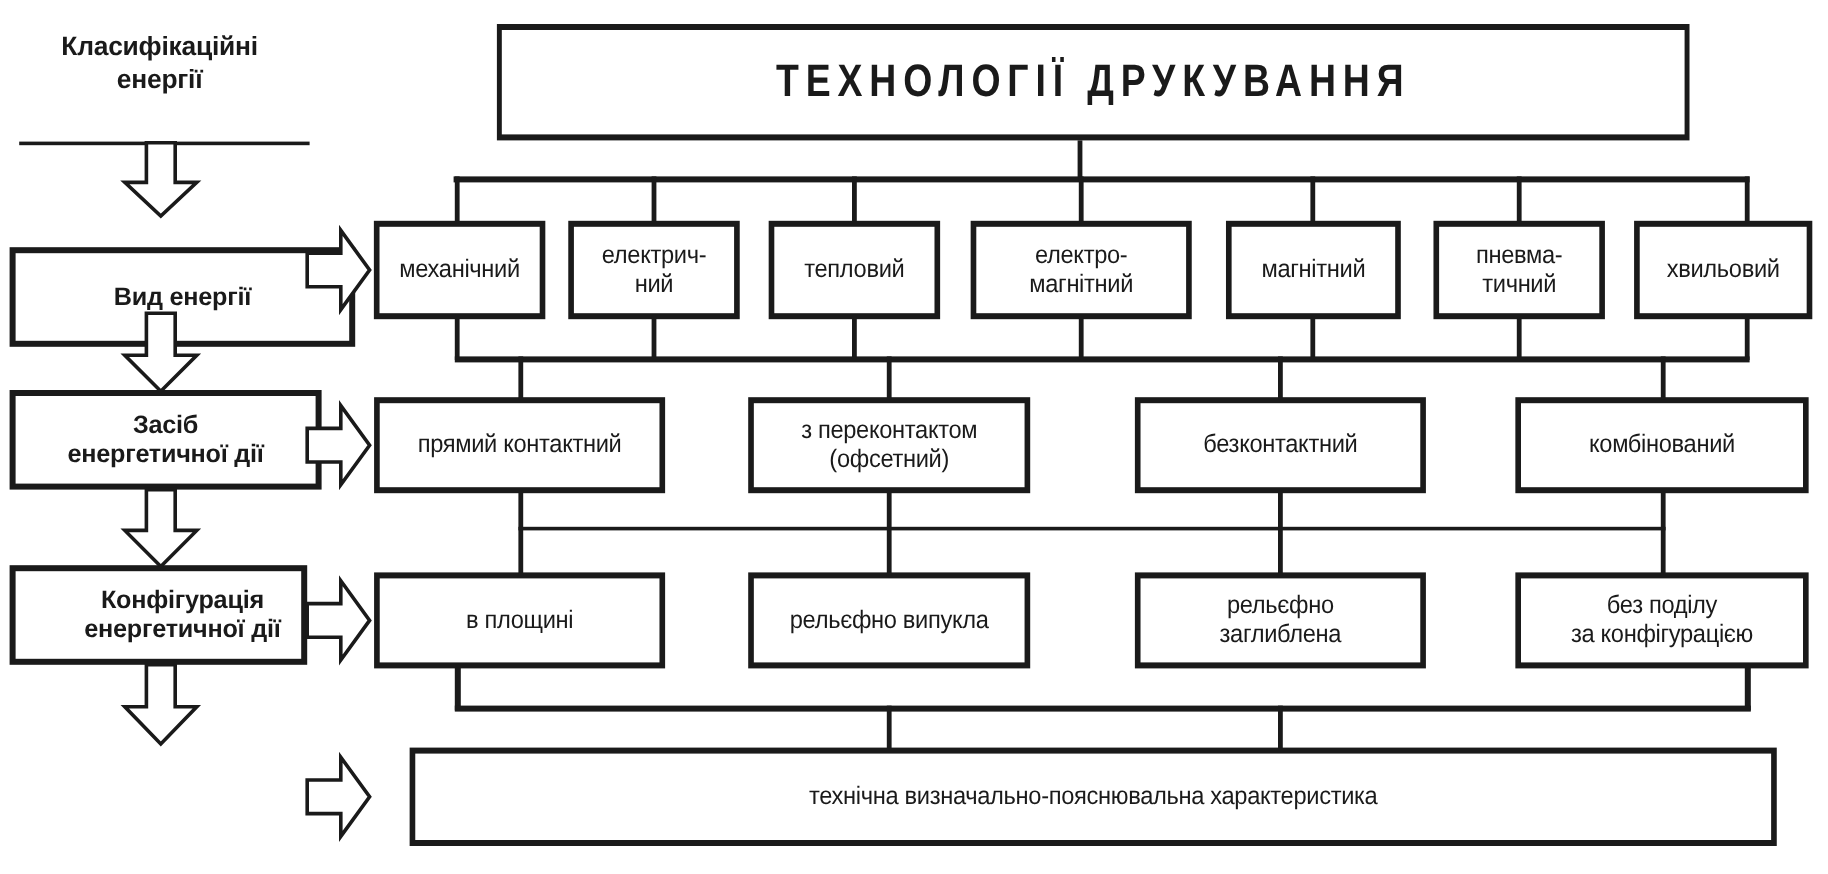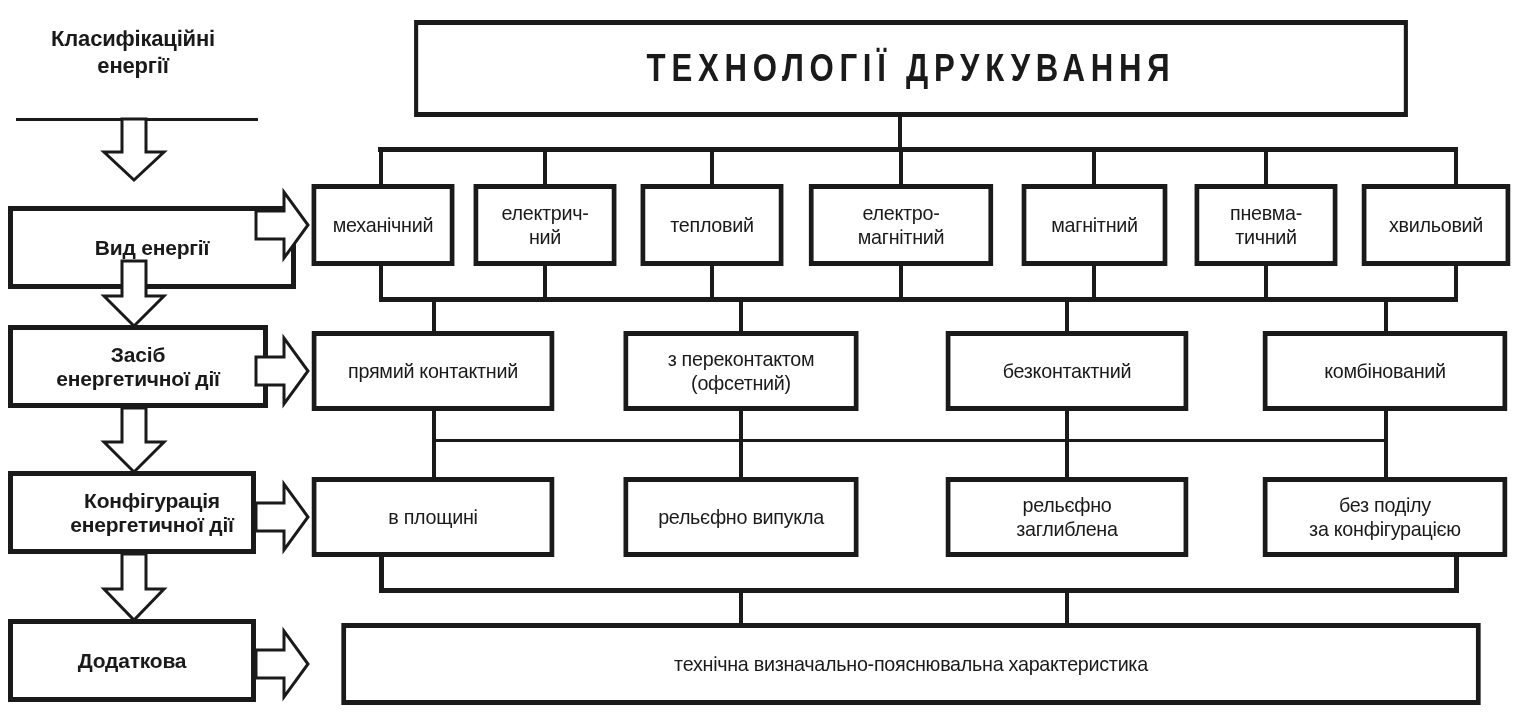--- a/index.html
+++ b/index.html
@@ -103,23 +103,20 @@
     </span>
   </div>
 
   <div class="box lbl-box" style="left:8px; top:471px; width:248px; height:83px;padding-left:44px;">
     <span class="txt">
       <span>Конфігурація</span><br>
       <span>енергетичної дії</span>
     </span>
   </div>
 
-  <div class="box lbl-box" style="left:8px; top:619px; width:248px; height:83px;">
-    <span class="txt">Додаткова</span>
-  </div>
 
   <div class="box node-box" style="left:307px; top:184px; width:152px; height:82px;">
     <span class="txt">механічний</span>
   </div>
   <div class="box node-box" style="left:469px; top:184px; width:152px; height:82px;">
     <span class="txt">
       <span>електрич-</span><br>
       <span>ний</span>
     </span>
   </div>

